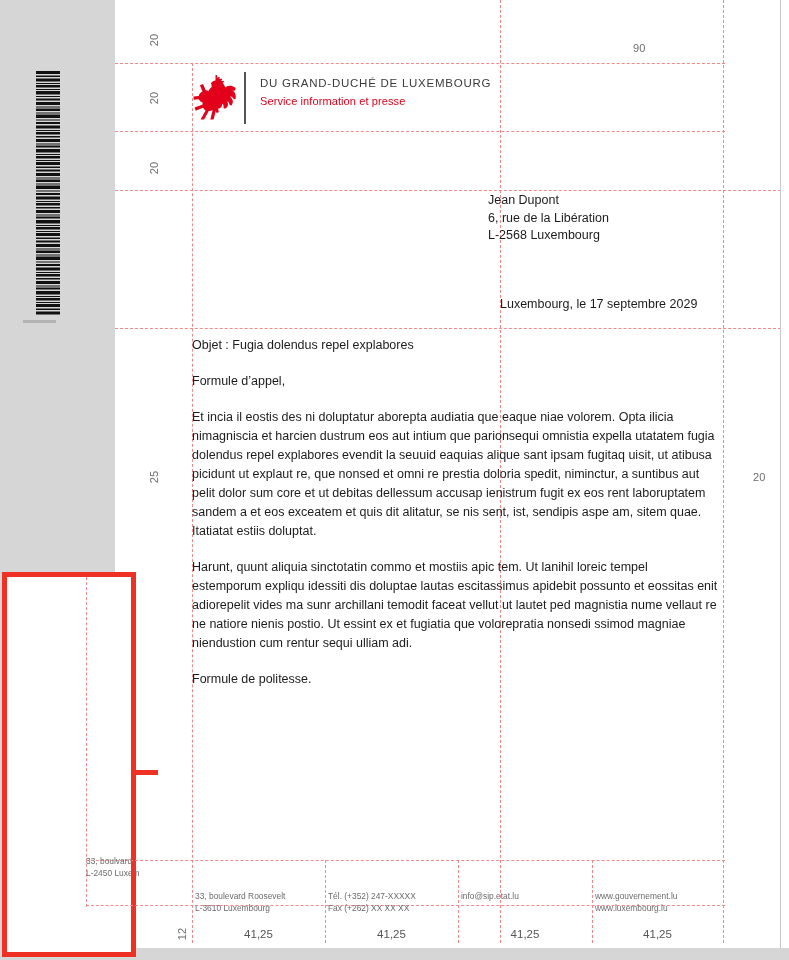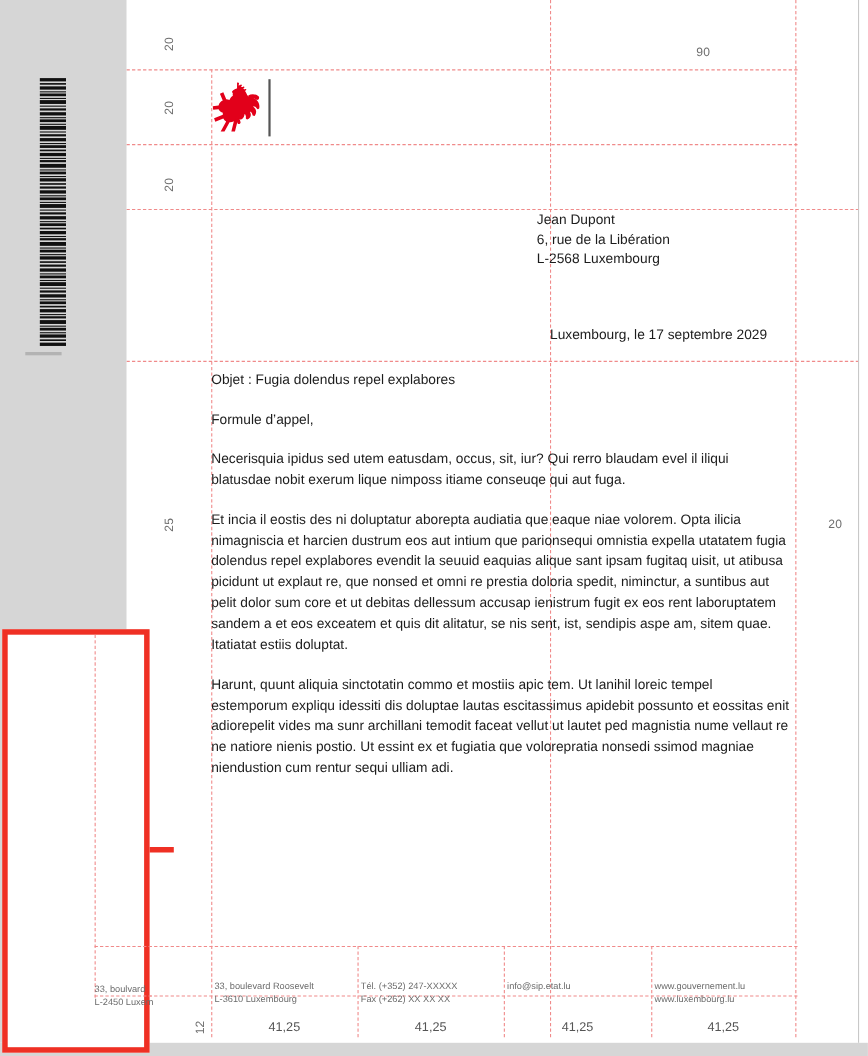--- a/index.html
+++ b/index.html
@@ -52,21 +52,21 @@
 
   
   .foot{position:absolute;color:#6b6b6b;font-size:8.4px;line-height:11.5px;white-space:nowrap;}
   .bm{position:absolute;color:#555555;font-size:11.5px;text-align:center;}
 
   
   .bc-box{position:absolute;left:2px;top:572px;width:134px;height:385px;
           background:#ffffff;border:5px solid #ef3024;box-sizing:border-box;z-index:40;}
   .bc-inner{position:absolute;left:36px;top:70px;width:24px;height:245px;z-index:41;}
   .bc-tick{position:absolute;left:136px;top:770px;width:22px;height:5px;background:#ef3024;z-index:42;}
-  .bc-foot{position:absolute;left:86px;top:894px;color:#6b6b6b;font-size:8.4px;line-height:11.5px;
+  .bc-foot{position:absolute;left:86px;top:856px;color:#6b6b6b;font-size:8.4px;line-height:11.5px;
            white-space:nowrap;z-index:41;}
   .bc-guide{position:absolute;left:86px;top:577px;width:0;height:330px;
             border-left:1px dashed #f08a8a;z-index:41;}
   .bc-hg1{position:absolute;left:86px;top:860px;width:52px;height:0;border-top:1px dashed #f08a8a;z-index:41;}
   .bc-hg2{position:absolute;left:86px;top:905px;width:52px;height:0;border-top:1px dashed #f08a8a;z-index:41;}
 </style>
 </head>
 <body>
 
 <div id="canvas">
@@ -98,37 +98,39 @@
     <svg class="lion" viewBox="0 0 46 52" aria-hidden="true">
       <g fill="#e2001a">
         <path d="M23.5 3.2c.9-.6 1.6-.2 1.8.7.1.7-.2 1.3-.9 1.6.8.2 1.6.1 2.3-.4.5-.4 1.2-.1 1.2.6 0 .6-.4 1-1 1.2.7.3 1.5.3 2.2-.1.6-.3 1.2.2 1 .9-.2.6-.7.9-1.4 1 .8.4 1.6.5 2.4.2.5-.2 1 .3.8.8-.2.6-.8.9-1.5 1l-5.8.3-1.1-1.5z"></path>
         <path d="M18.8 11.4c1.6-2.2 4.2-3.4 6.9-3.1 3.1.3 5.6 2.3 6.6 5.1.4 1.2 1.4 2 2.6 2.3 2.6.6 5.2 1.8 7 3.9 1.6 1.9 2.2 4.3 1.8 6.6-.2 1.1-1.6 1.4-2.2.5-.7-1-1.6-1.8-2.8-2.1-.4-.1-.5.4-.2.6 1.3.9 2.1 2.3 2.3 3.8.2 1.4-.2 2.8-1 3.9-.7.9-2.1.5-2.3-.6-.2-1.1-.7-2-1.6-2.7-.3-.2-.7.1-.5.5.6 1.1.8 2.4.4 3.6-.4 1.3-1.3 2.3-2.5 2.8-1 .4-2-.5-1.8-1.5.2-1.1 0-2.1-.6-3-.2-.3-.7-.2-.7.2 0 1.6-.8 3-2.1 3.9-1.1.7-2.5.8-3.7.3l-2.8 11.1h-3.3l2.3-9.2c-1.2.6-2.5.9-3.9.8l-4.6 8.4h-3.5l5-9.1c-1.1-.6-2-1.5-2.6-2.6l-7.3 2.9-1.1-3.1 8-3.2c-.1-.6-.1-1.2 0-1.8-1.7-.5-3.1-1.7-3.9-3.3l-4.9.5-.4-3.3 5.3-.6c.5-2 1.9-3.7 3.8-4.5l-2.6-6.2 3.1-1.3 2.7 6.4c1 0 2 .2 2.9.6.6-1.6 1.7-3 3.1-3.9-.2-.7-.2-1.4 0-2.1z"></path>
         <path d="M33.6 14.9c2.9-1.8 6.5-1.6 9.2.4 1.2.9 1 2.8-.4 3.4-.6.3-1.3.1-1.8-.3-1.4-1.1-3.3-1.3-4.9-.5l-2.1-3z"></path>
         <path d="M22.5 33.6c2.4.9 4 3.1 4.2 5.6.1 1.3-1.4 2.1-2.4 1.3-.5-.4-.7-1-.7-1.6-.1-1.3-.8-2.5-1.9-3.2l.8-2.1z"></path>
       </g>
     </svg>
     <div class="logo-divider"></div>
     <div class="logo-text">
+      <div class="logo-l2">DU GRAND-DUCHÉ DE LUXEMBOURG</div>
+      <div class="logo-l3">Service information et presse</div>
     </div>
   </div>
 
   <div class="addr">
     <div>Jean Dupont</div>
     <div>6, rue de la Libération</div>
     <div>L-2568 Luxembourg</div>
   </div>
 
   <div class="dateline">Luxembourg, le 17 septembre 2029</div>
 
   <div class="body">
     <p>Objet : Fugia dolendus repel explabores</p>
     <p>Formule d’appel,</p>
-    <p>Necerisquia ipidus sed utem eatusdam, occus, sit, iur? Qui rerro blaudam evel il iliqui blatusdae nobit exerum lique nimposs itiame conseuqe qui aut fuga.</p>
     <p>Et incia il eostis des ni doluptatur aborepta audiatia que eaque niae volorem. Opta ilicia nimagniscia et harcien dustrum eos aut intium que parionsequi omnistia expella utatatem fugia dolendus repel explabores evendit la seuuid eaquias alique sant ipsam fugitaq uisit, ut atibusa picidunt ut explaut re, que nonsed et omni re prestia doloria spedit, niminctur, a suntibus aut pelit dolor sum core et ut debitas dellessum accusap ienistrum fugit ex eos rent laboruptatem sandem a et eos exceatem et quis dit alitatur, se nis sent, ist, sendipis aspe am, sitem quae. Itatiatat estiis doluptat.</p>
     <p>Harunt, quunt aliquia sinctotatin commo et mostiis apic tem. Ut lanihil loreic tempel estemporum expliqu idessiti dis doluptae lautas escitassimus apidebit possunto et eossitas enit adiorepelit vides ma sunr archillani temodit faceat vellut ut lautet ped magnistia nume vellaut re ne natiore nienis postio. Ut essint ex et fugiatia que volorepratia nonsedi ssimod magniae niendustion cum rentur sequi ulliam adi.</p>
+    <p>Formule de politesse.</p>
   </div>
 
 
   <div class="foot" style="left:195px;top:891px;">
     <div>33, boulevard Roosevelt</div>
     <div>L-3610 Luxembourg</div>
   </div>
   <div class="foot" style="left:328px;top:891px;">
     <div>Tél. (+352) 247-XXXXX</div>
     <div>Fax (+262) XX XX XX</div>

